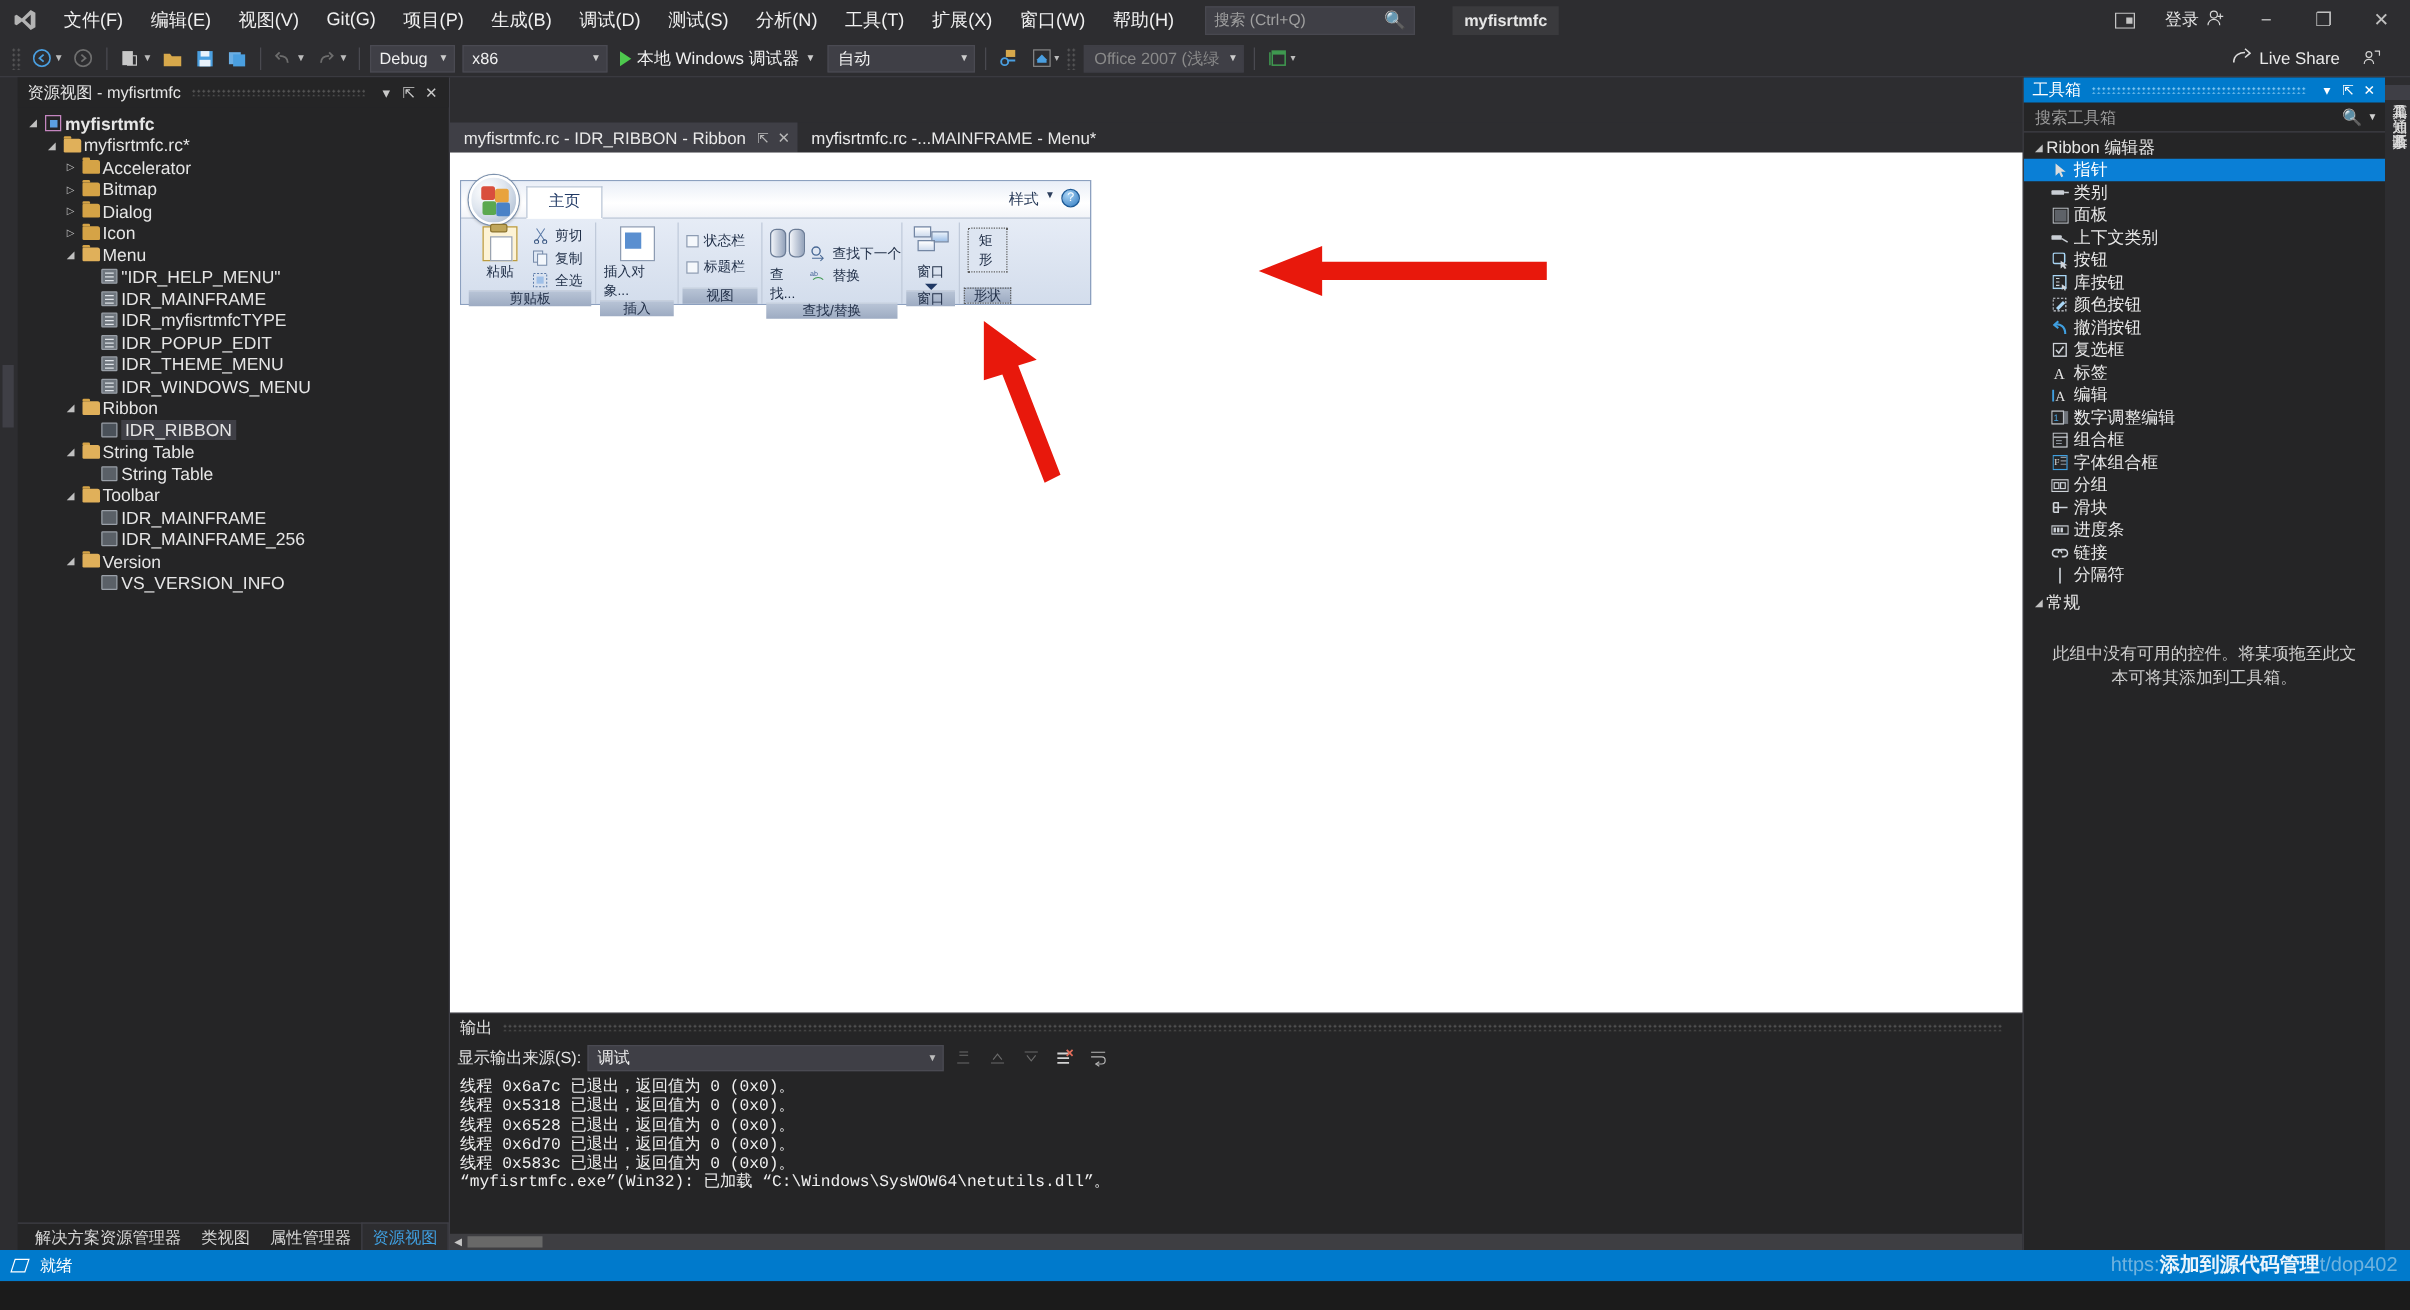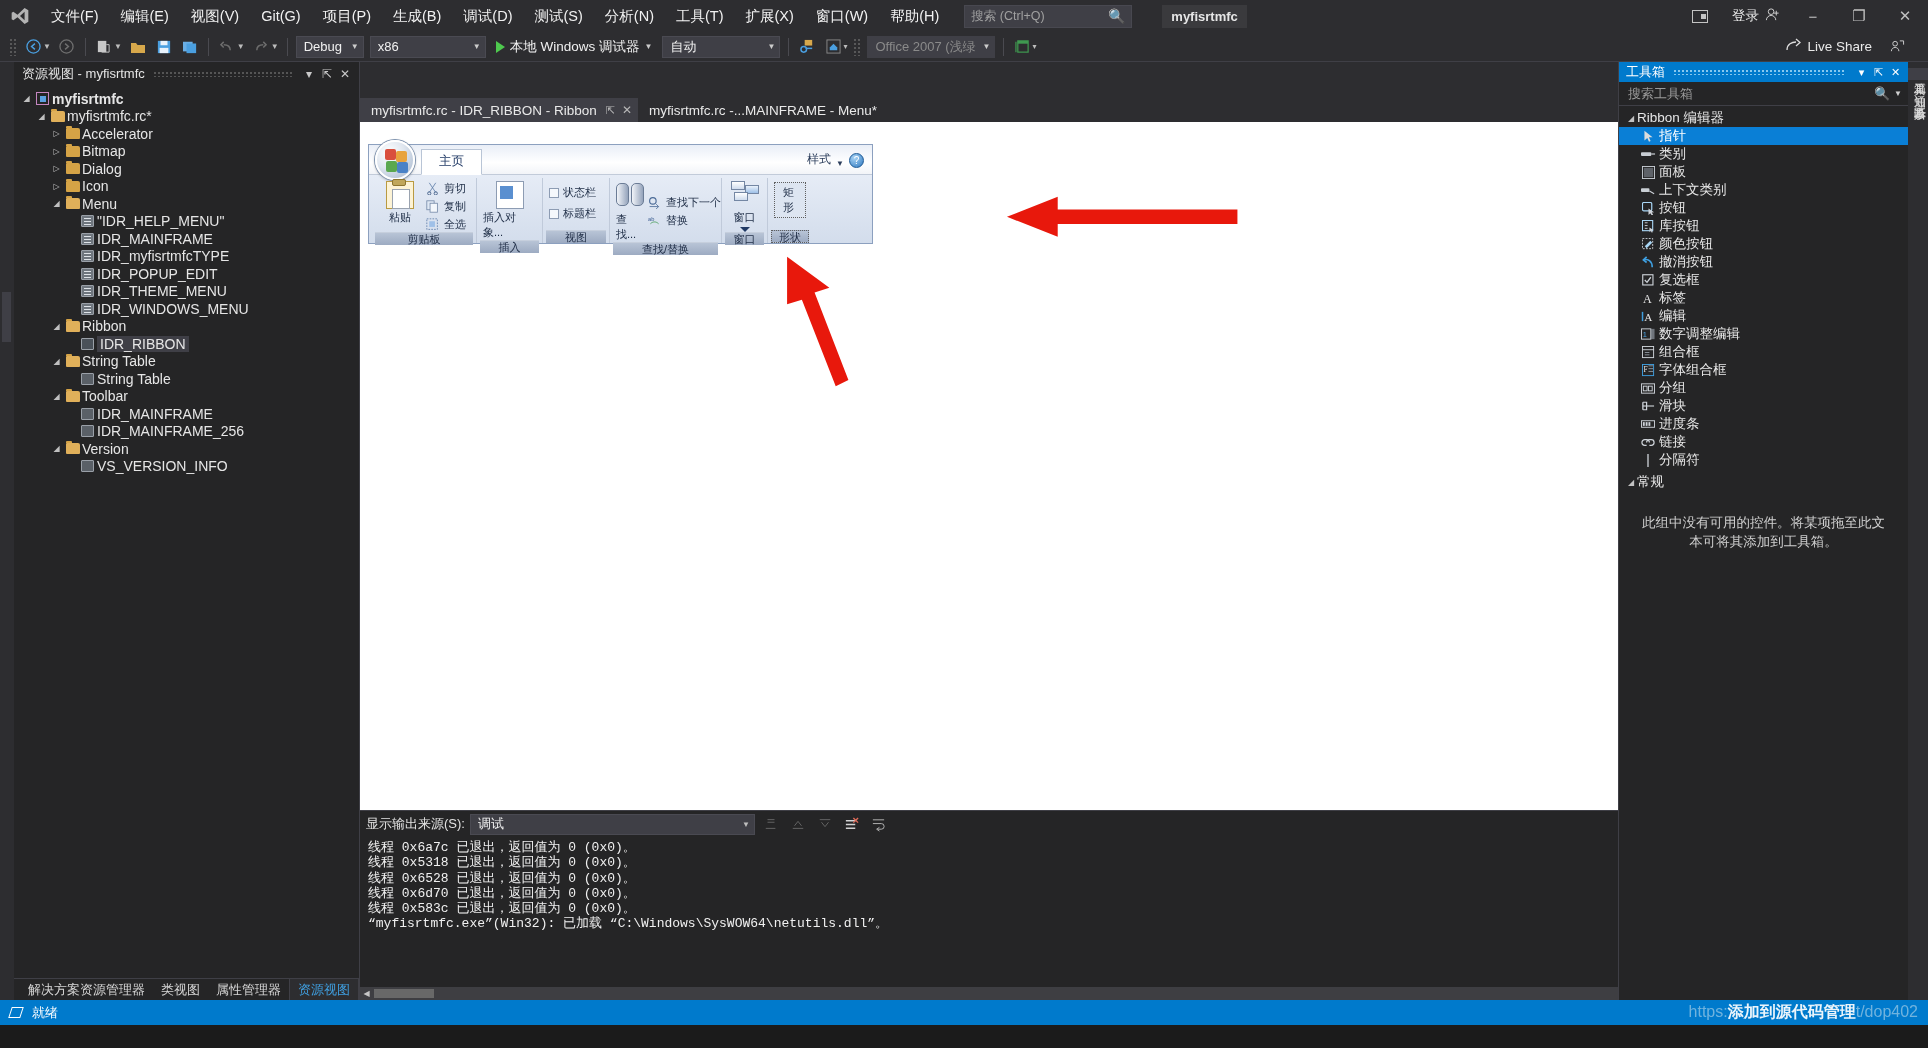--- a/index.html
+++ b/index.html
@@ -111,21 +111,21 @@
            display:flex;align-items:center;justify-content:center; }
   .rb-orb .sq{ position:absolute; width:11px;height:11px;border-radius:2px; }
   .rb-orb .s1{ background:#d94f3d; left:8px; top:7px; }
   .rb-orb .s2{ background:#e8a33d; left:19px; top:9px; }
   .rb-orb .s3{ background:#5aa84f; left:9px; top:19px; }
   .rb-orb .s4{ background:#4a82c7; left:20px; top:20px; }
   .qat{ position:absolute; left:52px; top:3px; font-size:9px; color:#4a5b72; }
   .rb-tabs{ position:absolute; left:52px; bottom:-1px; display:flex; }
   .rb-tab{ padding:3px 17px 4px; font-size:12.5px; color:#1f3864; background:#ffffff;
            border:1px solid #b9c5d6; border-bottom:1px solid #ffffff; }
-  .rb-style{ position:absolute; right:8px; top:6px; display:flex; align-items:flex-end; gap:5px; font-size:12px; color:#2c3e5c;}
+  .rb-style{ position:absolute; right:8px; top:6px; display:flex; align-items:flex-start; gap:5px; font-size:12px; color:#2c3e5c;}
   .rb-style .cc{ font-size:8px; }
   .rb-help{ width:15px;height:15px;border-radius:50%;
             background:radial-gradient(circle at 35% 30%,#a9d4f5,#2f79c0); color:#fff; font-size:10px;
             display:flex;align-items:center;justify-content:center; border:1px solid #1d5a96;}
   .rb-body{ height:68px; display:flex; padding:3px 2px 0 3px; background:linear-gradient(to bottom,#e6ecf6,#d3ddec); }
   .rgroup{ display:flex; flex-direction:column; justify-content:space-between;
            border-right:1px solid #c0cada; padding:0 3px; }
   .rgroup:last-child{ border-right:none; }
   .rg-content{ display:flex; padding:3px 3px 0; gap:4px; flex:1;}
   .rg-label{ height:13px; background:linear-gradient(to bottom,#b8c4d6,#9dabc2); color:#23314a;
@@ -725,20 +725,24 @@
 
       <svg class="arrow-svg" viewBox="0 0 1190 755" preserveAspectRatio="none">
         <g fill="#e8180c">
           <path d="M830 96 L660 96 L660 82 L612 104 L660 126 L660 112 L830 112 Z"></path>
           <path d="M450 290 L418 195 L404 200 L404 148 L444 182 L430 187 L462 283 Z"></path>
         </g>
       </svg>
     </div>
 
     <div class="output">
+      <div class="out-head">
+        <span class="t">输出</span>
+        <span class="dots"></span>
+      </div>
       <div class="out-bar">
         <span class="lab">显示输出来源(S):</span>
         <div class="out-combo">
           <span class="cv">调试</span>
           <span class="cc">▼</span>
         </div>
         <div class="obtn dis">
           <svg width="14" height="14" viewBox="0 0 16 16">
               <path d="M2 13 L13 13" stroke="#6b6b6b"></path>
               <path d="M4 3 h8 M4 6 h8" stroke="#6b6b6b"></path>

